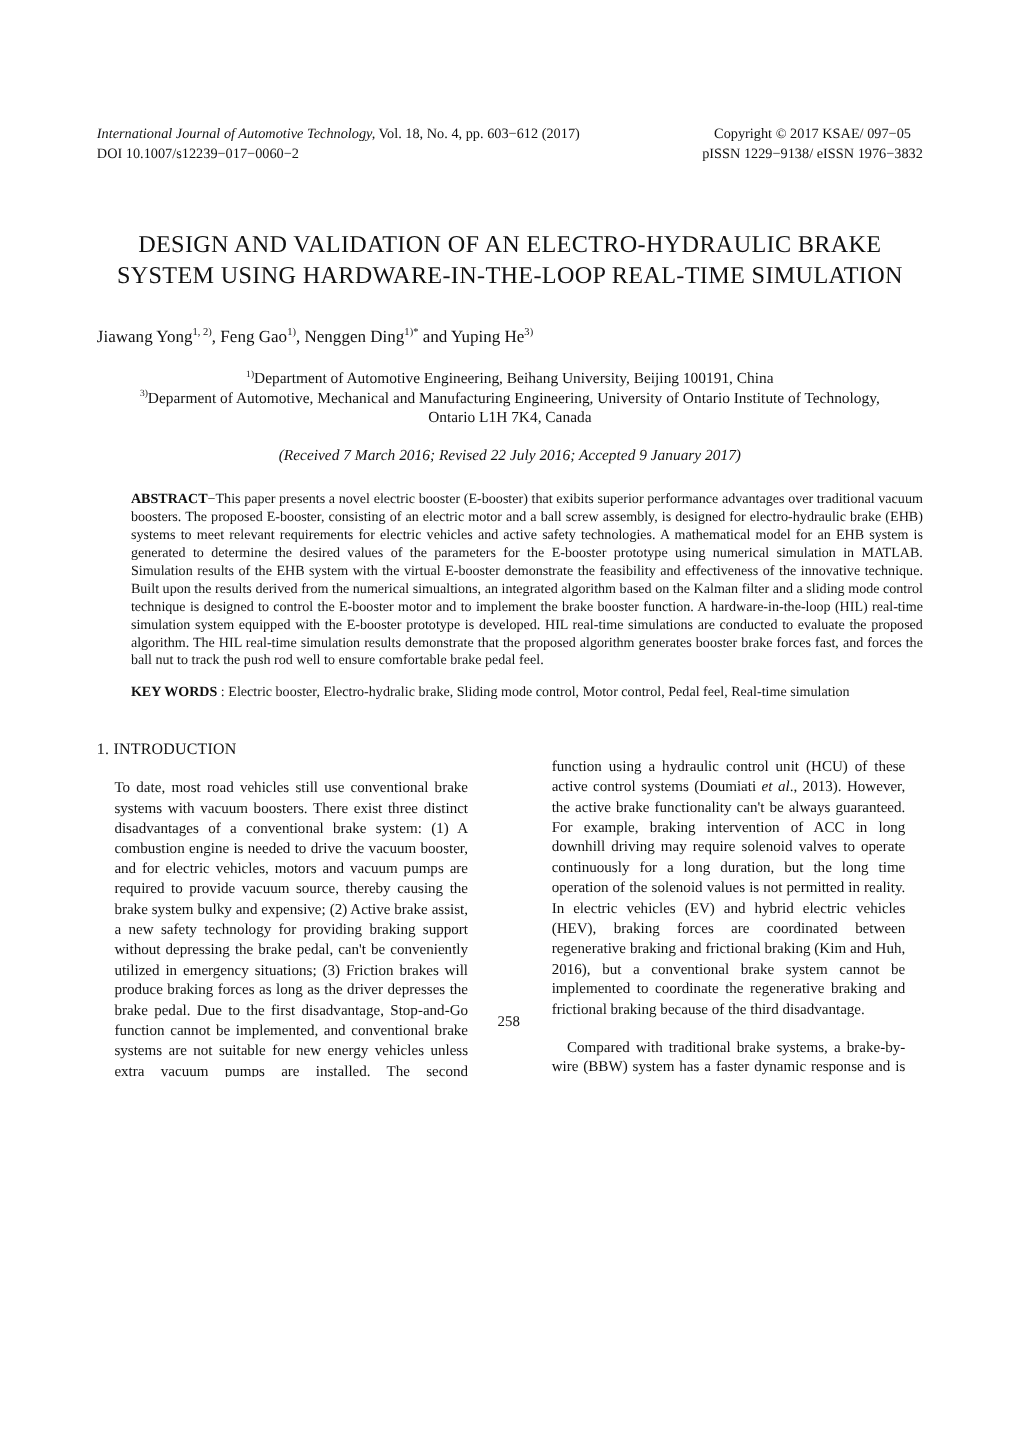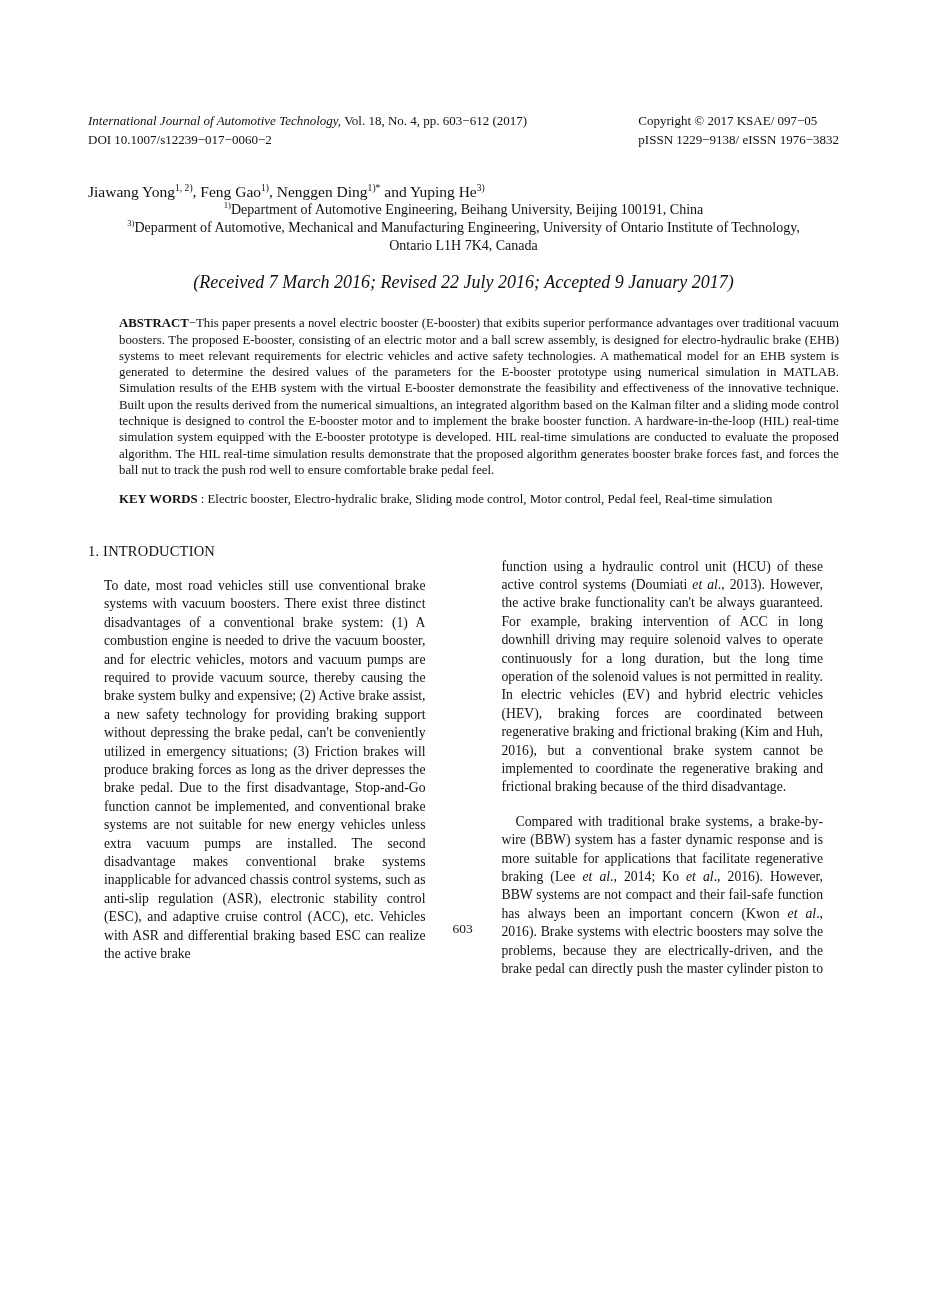--- a/index.html
+++ b/index.html
@@ -17,21 +17,21 @@
   }
   .italic { font-style: italic; }
 
   
   .journal-header {
     display: flex;
     justify-content: space-between;
     font-size: 13px;
     line-height: 1.45;
   }
-  .header-right { text-align: left; }
+  .header-right { text-align: center; }
 
   
   .paper-title {
     margin-top: 58px;
     font-size: 22px;
     font-weight: 400;
     text-align: center;
     line-height: 1.3;
     letter-spacing: 0.3px;
   }
@@ -39,32 +39,33 @@
   
   .authors {
     margin-top: 33px;
     text-align: left;
     font-size: 15.5px;
   }
   sup { font-size: 62%; line-height: 0; vertical-align: super; }
 
   
   .affiliations {
+    margin-top: 20px;
     text-align: center;
     font-size: 14px;
     line-height: 1.3;
   }
   .affiliation { max-width: 706px; margin: 0 auto; }
 
   
   .received {
     margin-top: 17px;
     text-align: center;
     font-style: italic;
-    font-size: 18px;
+    font-size: 14px;
   }
 
   
   .abstract {
     margin-top: 22px;
     padding-left: 31px;
     font-size: 12.8px;
     line-height: 16.3px;
     text-align: justify;
   }
@@ -131,20 +132,21 @@
     <div class="header-left">
       <div><span class="italic">International Journal of Automotive Technology,</span><span> Vol. 18, No. 4, pp. 603−612 (2017)</span></div>
       <div>DOI 10.1007/s12239−017−0060−2</div>
     </div>
     <div class="header-right">
       <div>Copyright © 2017 KSAE/ 097−05</div>
       <div>pISSN 1229−9138/ eISSN 1976−3832</div>
     </div>
   </header>
 
+  <h1 class="paper-title">DESIGN AND VALIDATION OF AN ELECTRO-HYDRAULIC BRAKE SYSTEM USING HARDWARE-IN-THE-LOOP REAL-TIME SIMULATION</h1>
 
   <div class="authors">
     <span>Jiawang Yong</span><sup>1, 2)</sup><span>, </span><span>Feng Gao</span><sup>1)</sup><span>, </span><span>Nenggen Ding</span><sup>1)*</sup><span> and </span><span>Yuping He</span><sup>3)</sup>
   </div>
 
   <div class="affiliations">
     <div class="affiliation"><sup>1)</sup><span>Department of Automotive Engineering, Beihang University, Beijing 100191, China</span></div>
     <div class="affiliation"><sup>3)</sup><span>Deparment of Automotive, Mechanical and Manufacturing Engineering, University of Ontario Institute of Technology, Ontario L1H 7K4, Canada</span></div>
   </div>
 
@@ -166,15 +168,15 @@
       <div class="footnote">
         <span class="italic">*Corresponding author.</span><span> e-mail: dingng@buaa.edu.cn</span>
       </div>
     </div>
     <div class="col col-right">
       <p class="body-par">function using a hydraulic control unit (HCU) of these active control systems (Doumiati <i>et al</i>., 2013). However, the active brake functionality can't be always guaranteed. For example, braking intervention of ACC in long downhill driving may require solenoid valves to operate continuously for a long duration, but the long time operation of the solenoid values is not permitted in reality. In electric vehicles (EV) and hybrid electric vehicles (HEV), braking forces are coordinated between regenerative braking and frictional braking (Kim and Huh, 2016), but a conventional brake system cannot be implemented to coordinate the regenerative braking and frictional braking because of the third disadvantage.</p>
       <p class="body-par">Compared with traditional brake systems, a brake-by-wire (BBW) system has a faster dynamic response and is more suitable for applications that facilitate regenerative braking (Lee <i>et al</i>., 2014; Ko <i>et al</i>., 2016). However, BBW systems are not compact and their fail-safe function has always been an important concern (Kwon <i>et al</i>., 2016). Brake systems with electric boosters may solve the problems, because they are electrically-driven, and the brake pedal can directly push the master cylinder piston to generate braking force once a failure arises. The iBooster system, consisting of a motor, a worm gear and a pedal</p>
     </div>
   </div>
 
-  <div class="page-number">603</div>
+  <div class="page-number">258</div>
 
 </div>
 
 </body></html>

